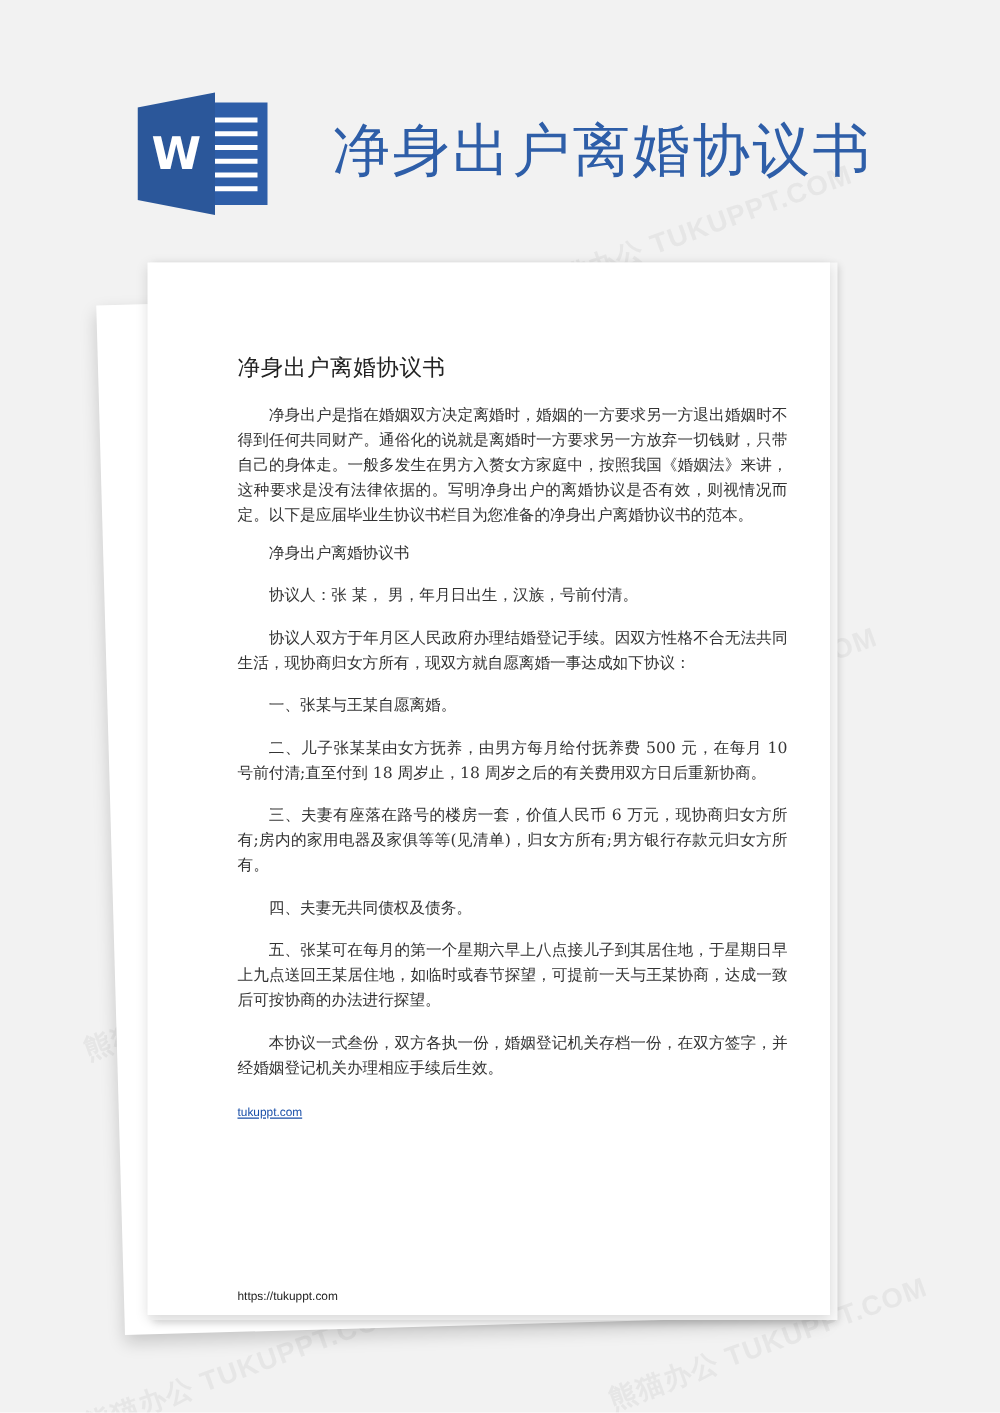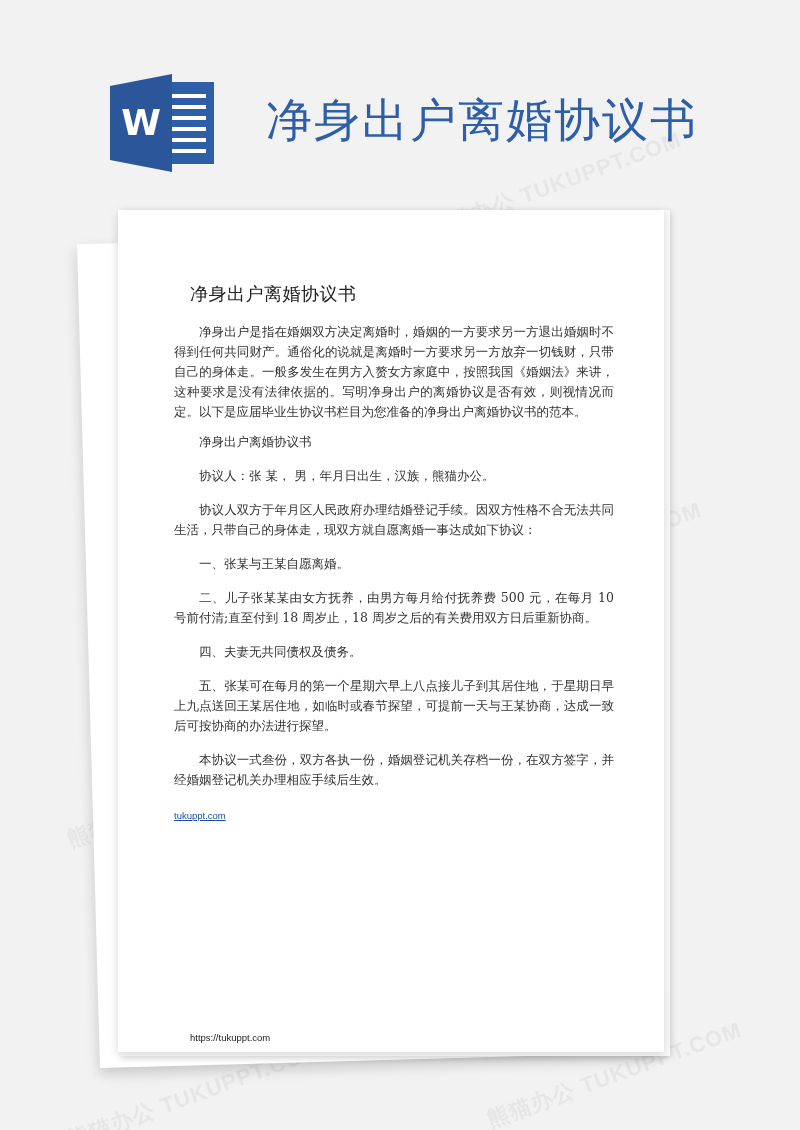--- a/index.html
+++ b/index.html
@@ -25,21 +25,21 @@
     background:#fafafa; box-shadow:2px 2px 6px rgba(0,0,0,0.12);
   }
   .page {
     position:absolute; left:118px; top:210px; width:546px; height:842px;
     background:#fff; box-shadow:0 3px 10px rgba(0,0,0,0.14);
   }
   .doc-title {
     position:absolute; left:72px; top:72px; font-size:18px; color:#222;
     font-family:"DejaVu Sans", sans-serif; letter-spacing:0.5px;
   }
-  .body { position:absolute; left:56px; top:112px; width:440px; }
+  .body { position:absolute; left:72px; top:112px; width:440px; }
   .p {
     font-size:12.5px; line-height:20px; color:#333; margin:0 0 14px 0;
     text-indent:2em; text-align:justify;
   }
   .p.first { margin-bottom:10px; }
   .footer-note {
     font-size:9.5px; color:#333; line-height:13px; margin-top:-6px;
     font-family:"DejaVu Sans", sans-serif;
   }
   .footer-link { color:#1a4fa8; text-decoration:underline; font-size:9.5px;
@@ -79,23 +79,24 @@
 <div class="watermark" style="left:60px;top:1080px;">熊猫办公 TUKUPPT.COM</div>
 
 <div class="page-back"></div>
 <div class="page-mid"></div>
 
 <div class="page">
   <div class="doc-title">净身出户离婚协议书</div>
   <div class="body">
     <p class="p first">净身出户是指在婚姻双方决定离婚时，婚姻的一方要求另一方退出婚姻时不得到任何共同财产。通俗化的说就是离婚时一方要求另一方放弃一切钱财，只带自己的身体走。一般多发生在男方入赘女方家庭中，按照我国《婚姻法》来讲，这种要求是没有法律依据的。写明净身出户的离婚协议是否有效，则视情况而定。以下是应届毕业生协议书栏目为您准备的净身出户离婚协议书的范本。</p>
     <p class="p">净身出户离婚协议书</p>
-    <p class="p">协议人：张 某， 男，年月日出生，汉族，熊猫办公。</p>
-    <p class="p">协议人双方于年月区人民政府办理结婚登记手续。因双方性格不合无法共同生活，只带自己的身体走，现双方就自愿离婚一事达成如下协议：</p>
+    <p class="p">协议人：张 某， 男，年月日出生，汉族，号前付清。</p>
+    <p class="p">协议人双方于年月区人民政府办理结婚登记手续。因双方性格不合无法共同生活，现协商归女方所有，现双方就自愿离婚一事达成如下协议：</p>
     <p class="p">一、张某与王某自愿离婚。</p>
     <p class="p">二、儿子张某某由女方抚养，由男方每月给付抚养费 500 元，在每月 10 号前付清;直至付到 18 周岁止，18 周岁之后的有关费用双方日后重新协商。</p>
+    <p class="p">三、夫妻有座落在路号的楼房一套，价值人民币 6 万元，现协商归女方所有;房内的家用电器及家俱等等(见清单)，归女方所有;男方银行存款元归女方所有。</p>
     <p class="p">四、夫妻无共同债权及债务。</p>
     <p class="p">五、张某可在每月的第一个星期六早上八点接儿子到其居住地，于星期日早上九点送回王某居住地，如临时或春节探望，可提前一天与王某协商，达成一致后可按协商的办法进行探望。</p>
     <p class="p">本协议一式叁份，双方各执一份，婚姻登记机关存档一份，在双方签字，并经婚姻登记机关办理相应手续后生效。</p>
     <a class="footer-link">tukuppt.com</a>
   </div>
   <div class="page-url">https://tukuppt.com</div>
 </div>
 
 </body></html>

